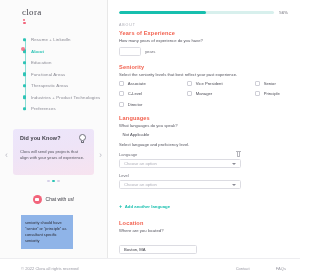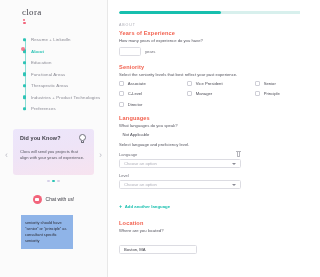--- a/index.html
+++ b/index.html
@@ -2,21 +2,21 @@
 <html><head>
 <meta charset="utf-8">
 <style>
   * { box-sizing: border-box; margin: 0; padding: 0; }
   html, body {
     width: 300px; height: 277px;
     font-family: "Liberation Sans", sans-serif;
     background: #ffffff;
     overflow: hidden;
   }
-  .app { position: relative; width: 300px; height: 277px; display: flex; }
+  .app { position: relative; width: 300px; height: 277px; display: flex; flex-direction: column; }
 
   .body-row { display: flex; flex: 1; min-height: 0; }
 
   
   .sidebar {
     width: 108px;
     background: #fbfbfb;
     border-right: 1px solid #e8e8e8;
     padding: 7px 0 0 0;
     position: relative;

